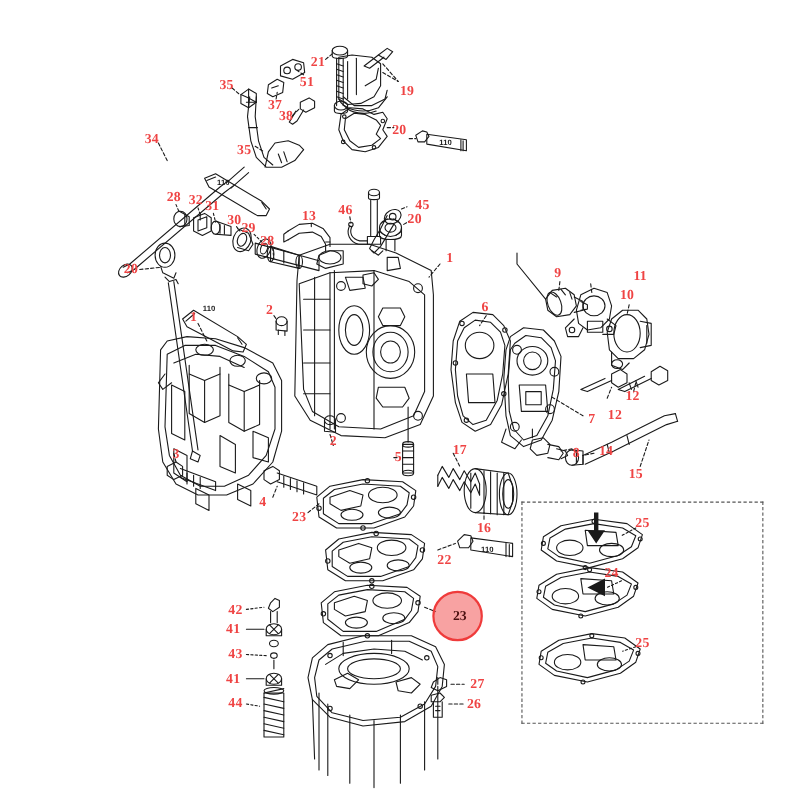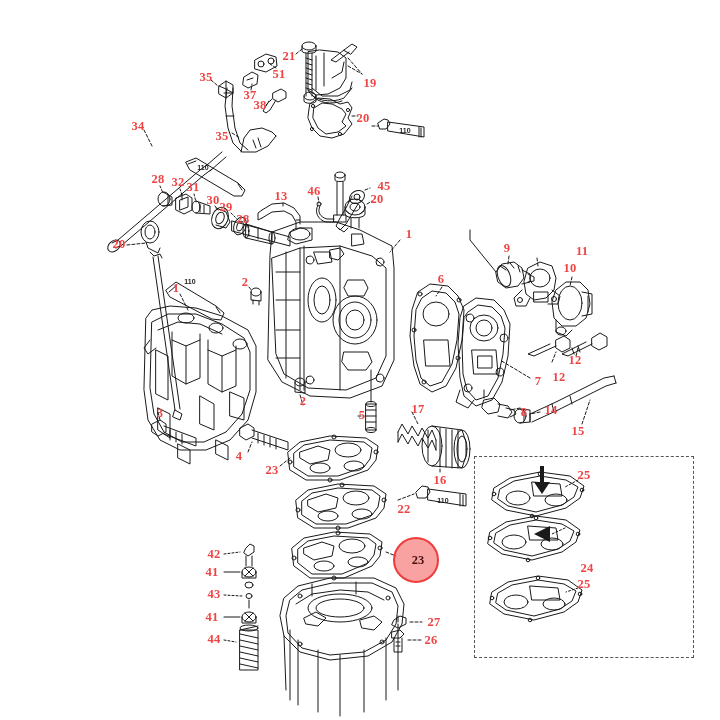--- a/index.html
+++ b/index.html
@@ -686,20 +686,20 @@
 
   <div id="tube-label-layer">
       <div class="tube-label" style="left: 405px; top: 130px;">110</div>
       <div class="tube-label" style="left: 203px; top: 167px;">110</div>
       <div class="tube-label" style="left: 190px; top: 281px;">110</div>
       <div class="tube-label" style="left: 443px; top: 500px;">110</div>
     </div>
 
   <div id="inset-callout-layer">
       <div class="callout" style="left: 584px; top: 475px;">25</div>
-      <div class="callout" style="left: 587px; top: 521px; margin-top: 47px;">24</div>
+      <div class="callout" style="left: 556px; top: 521px;">24</div>
       <div class="callout" style="left: 584px; top: 584px;">25</div>
     </div>
 
   <div class="highlight-circle" style="left: 416px; top: 560px; width: 46px; height: 46px; background: rgba(244, 105, 105, 0.62); border-color: rgb(239, 59, 59);"></div>
   <div class="highlight-label" style="left: 418px; top: 560px;">23</div>
 
 </div>
 
 </body></html>

